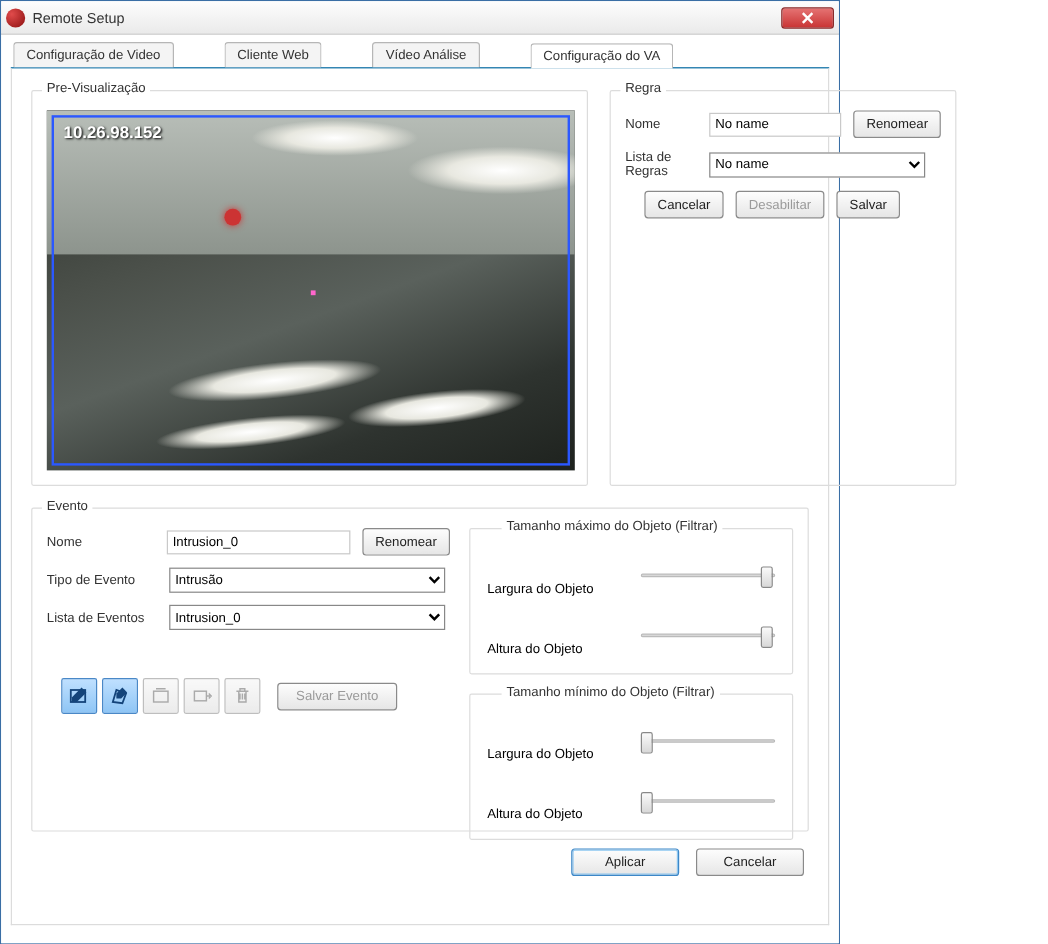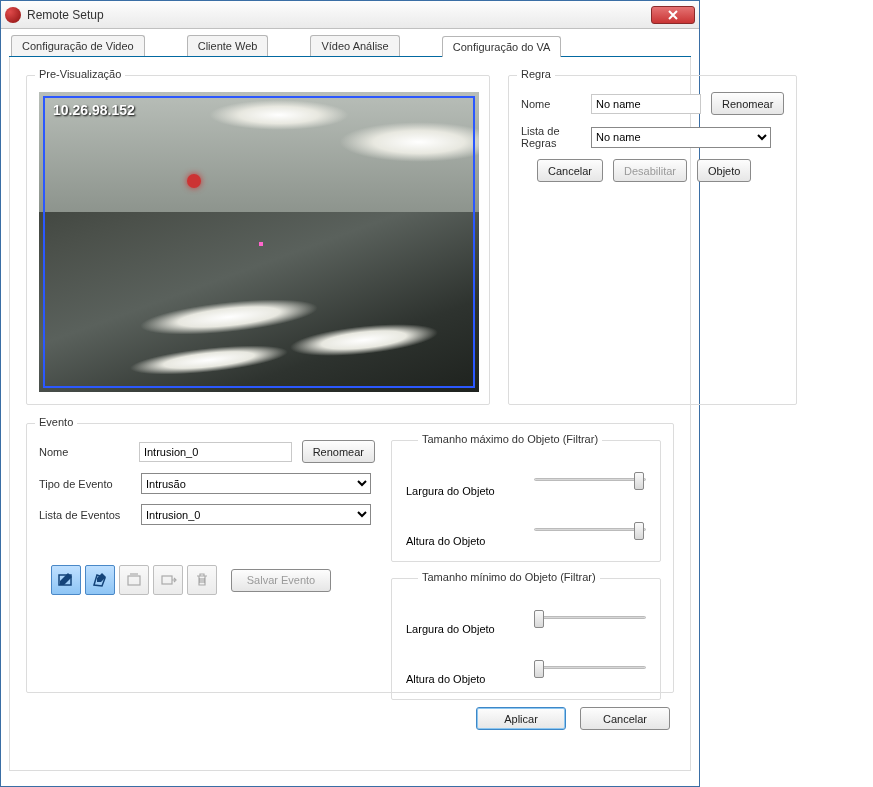--- a/index.html
+++ b/index.html
@@ -107,21 +107,21 @@
           </div>
           <div class="form-row">
             <div class="lbl">Lista de Regras</div>
             <select class="combo" style="width:180px">
               <option>No name</option>
             </select>
           </div>
           <div class="regra-btns">
             <button class="btn">Cancelar</button>
             <button class="btn" disabled="">Desabilitar</button>
-            <button class="btn">Objeto</button>
+            <button class="btn">Salvar</button>
           </div>
         </div>
       </div>
 
       <div class="groupbox evento-box">
         <div class="legend">Evento</div>
         <div class="evento-inner">
           <div class="evento-left">
             <div class="form-row">
               <div class="lbl">Nome</div>

